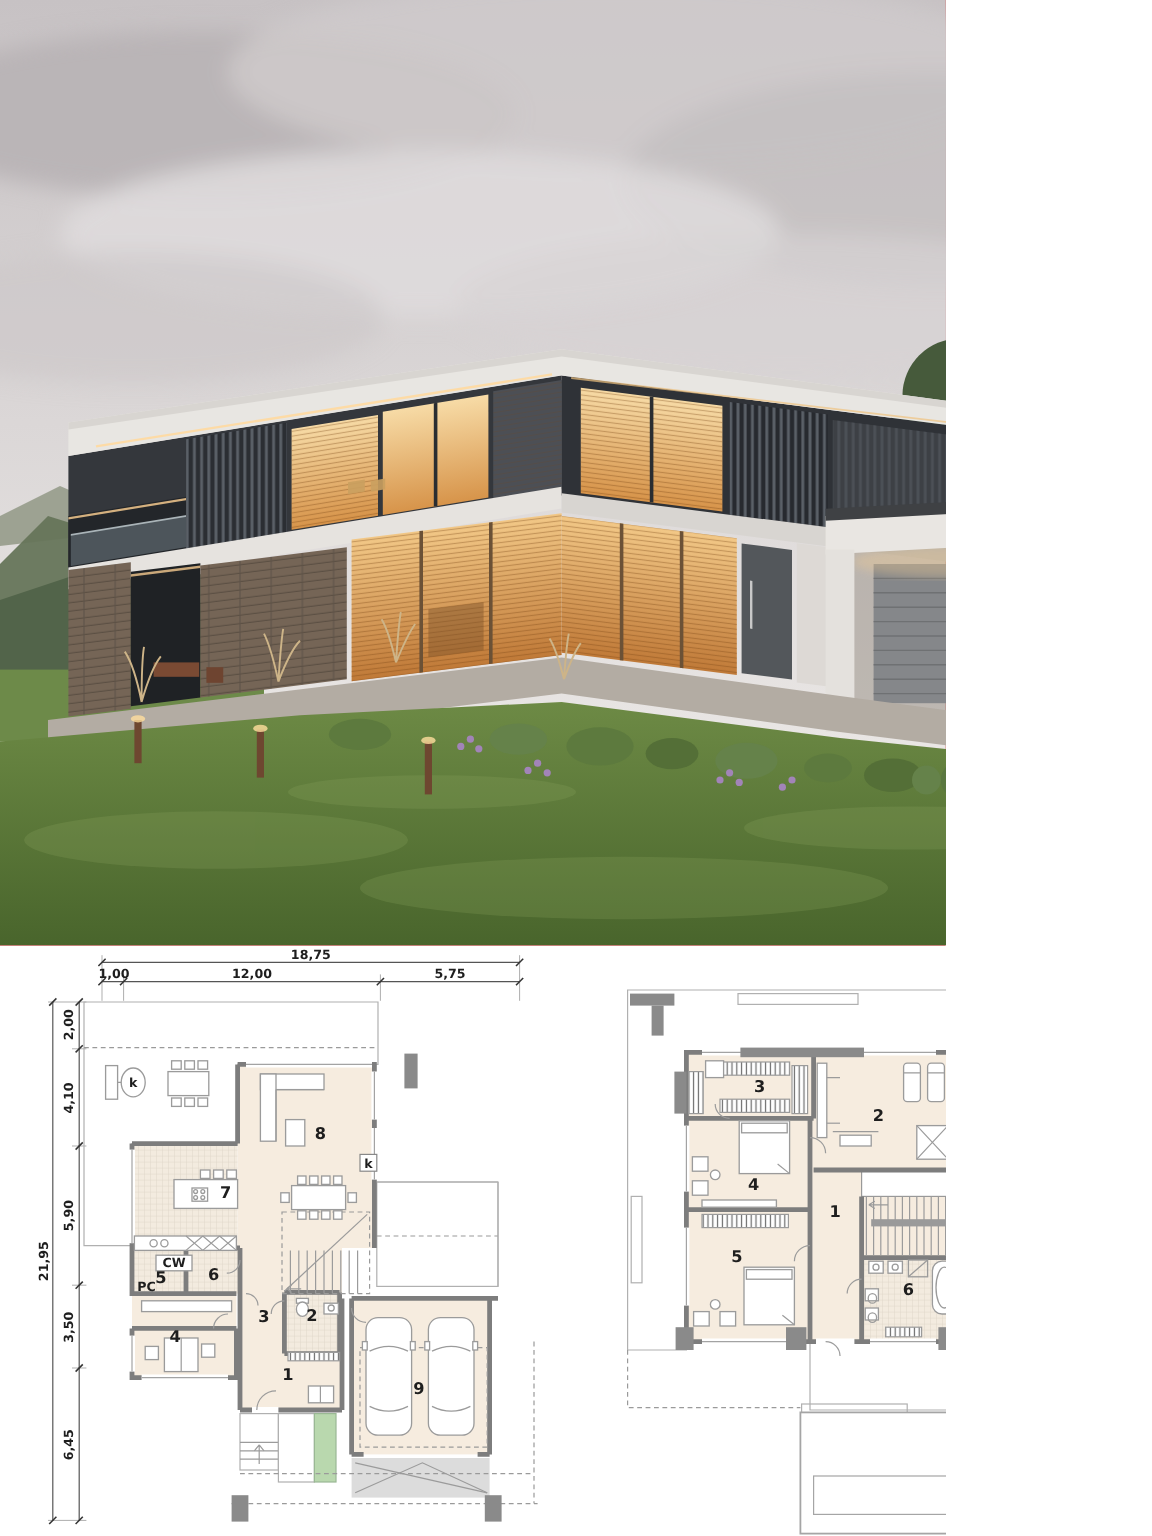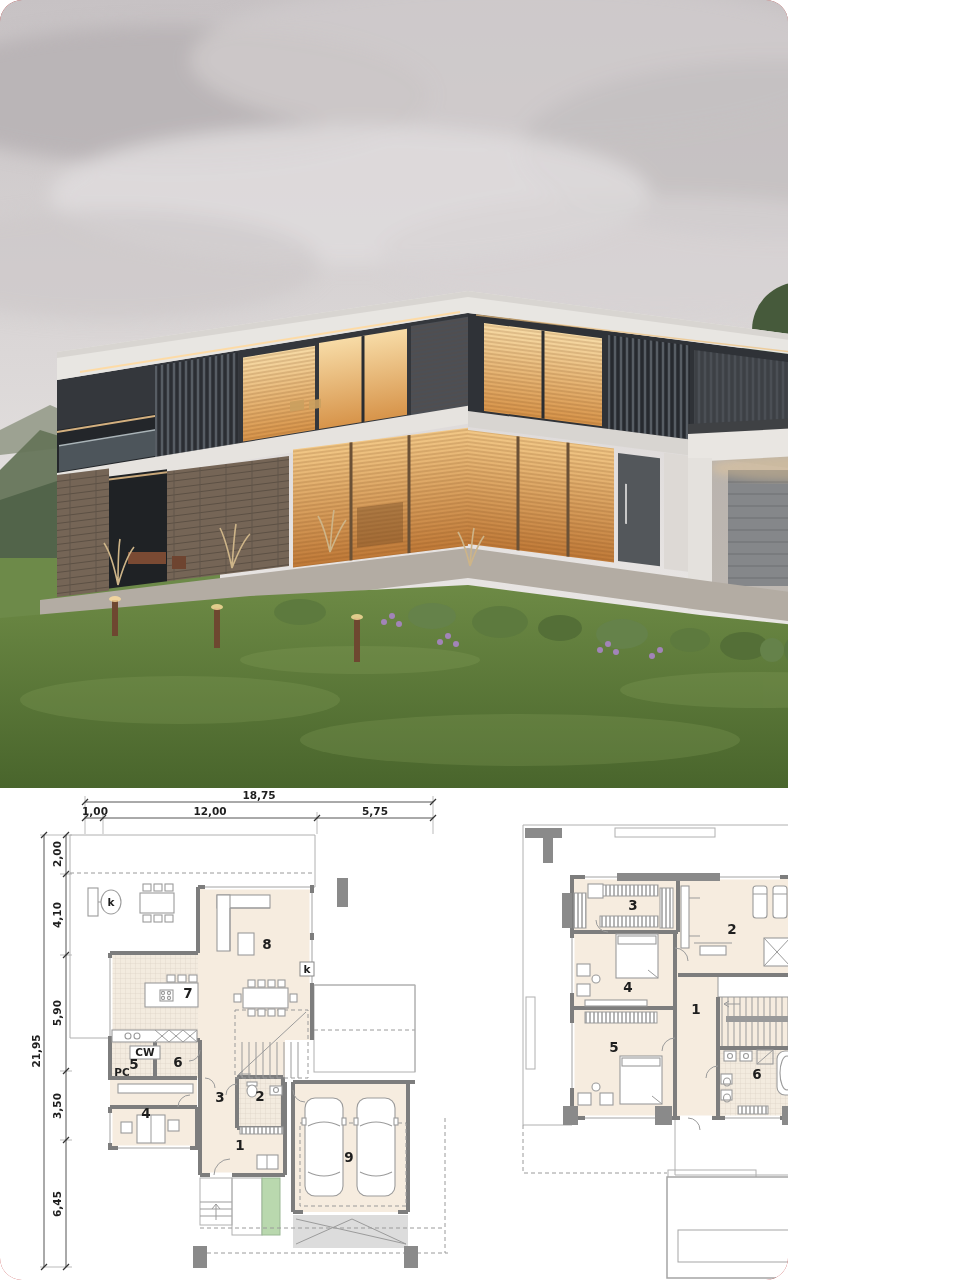--- a/index.html
+++ b/index.html
@@ -1,17 +1,17 @@
 <!DOCTYPE html>
 <html><head>
 <meta charset="utf-8">
 <style>
   html,body{margin:0;padding:0;background:#ffffff;}
   .screen{position:relative;width:788px;height:1280px;overflow:hidden;background:#b91c1c;
-          font-family:"DejaVu Sans","Liberation Sans",sans-serif;border-radius:22px;}
+          font-family:"DejaVu Sans","Liberation Sans",sans-serif;}
   .photo,.plans{position:absolute;left:0;display:block;}
   .photo{top:0;}
   .plans{top:788px;background:#fff;}
   
   .wall{stroke:#7d7d7d;stroke-width:4;fill:none;}
   .thin{stroke:#9b9b9b;stroke-width:1;fill:none;}
   .edge{stroke:#b0b0b0;stroke-width:1;fill:none;}
   .furn{stroke:#9b9b9b;stroke-width:1.1;fill:#ffffff;}
   .furn2{stroke:#9b9b9b;stroke-width:1.1;fill:none;}
   .dash{stroke:#9a9a9a;stroke-width:1;fill:none;stroke-dasharray:4 3;}

